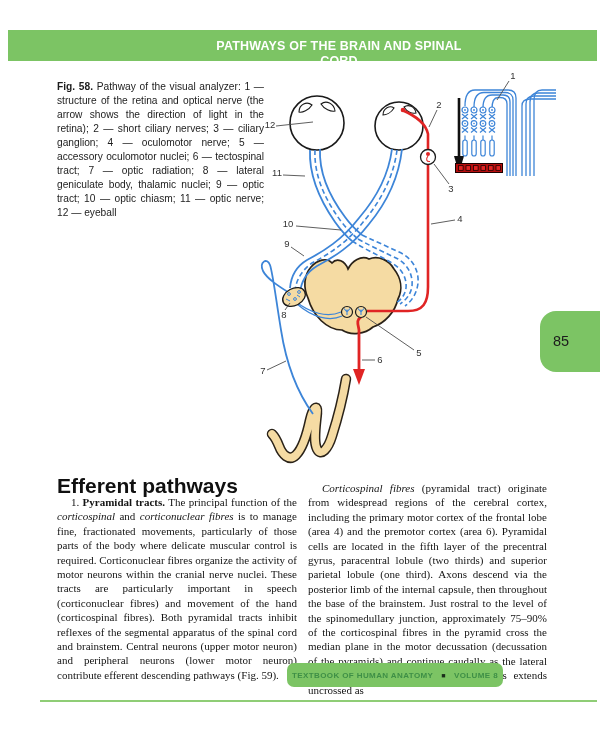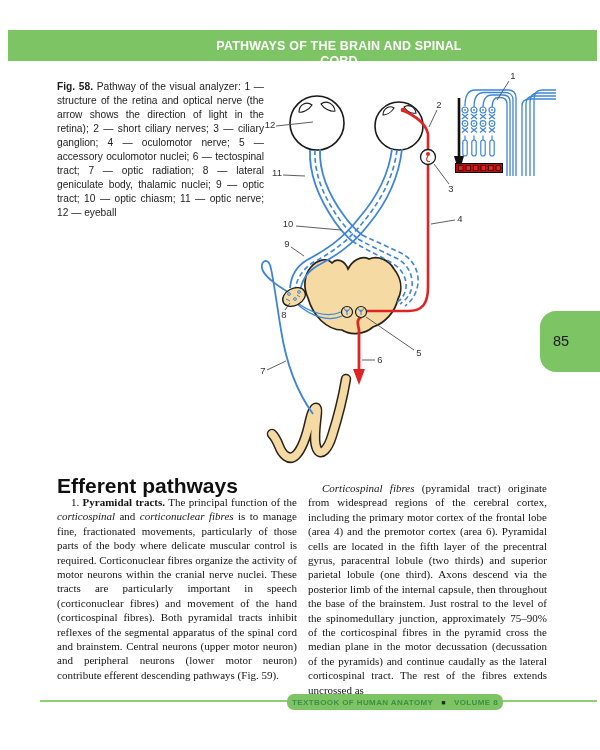--- a/index.html
+++ b/index.html
@@ -20,21 +20,21 @@
   
   .sec-heading{left:57px;top:474px;font-size:21px;font-weight:bold;color:#101010;}
   .col{font-family:"Liberation Serif",serif;font-size:11px;line-height:14.4px;
        text-align:justify;color:#141414;}
   .col p{margin:0;text-indent:14px;}
   .col-left{left:57px;top:495px;width:240px;}
   .col-right{left:308px;top:481px;width:239px;}
   .b{font-weight:bold;}
   
   .footer-line{left:40px;top:700px;width:557px;height:1.5px;background:#8FCD76;}
-  .footer-pill{left:287px;top:694px;width:216px;height:16px;background:#7CC464;border-radius:7px;
+  .footer-pill{left:287px;top:663px;width:216px;height:24px;background:#7CC464;border-radius:7px;
        display:flex;align-items:center;justify-content:center;gap:8px;
        font-size:8px;font-weight:bold;letter-spacing:.4px;color:#3E8F46;}
   .footer-square{color:#1b2e1b;font-size:7px;line-height:7px;}
   svg{position:absolute;left:0;top:0;}
   svg text{font-family:"Liberation Sans",sans-serif;font-size:9.5px;fill:#333;}
 </style>
 </head>
 <body>
 
 <div class="abs header-bar"></div>

